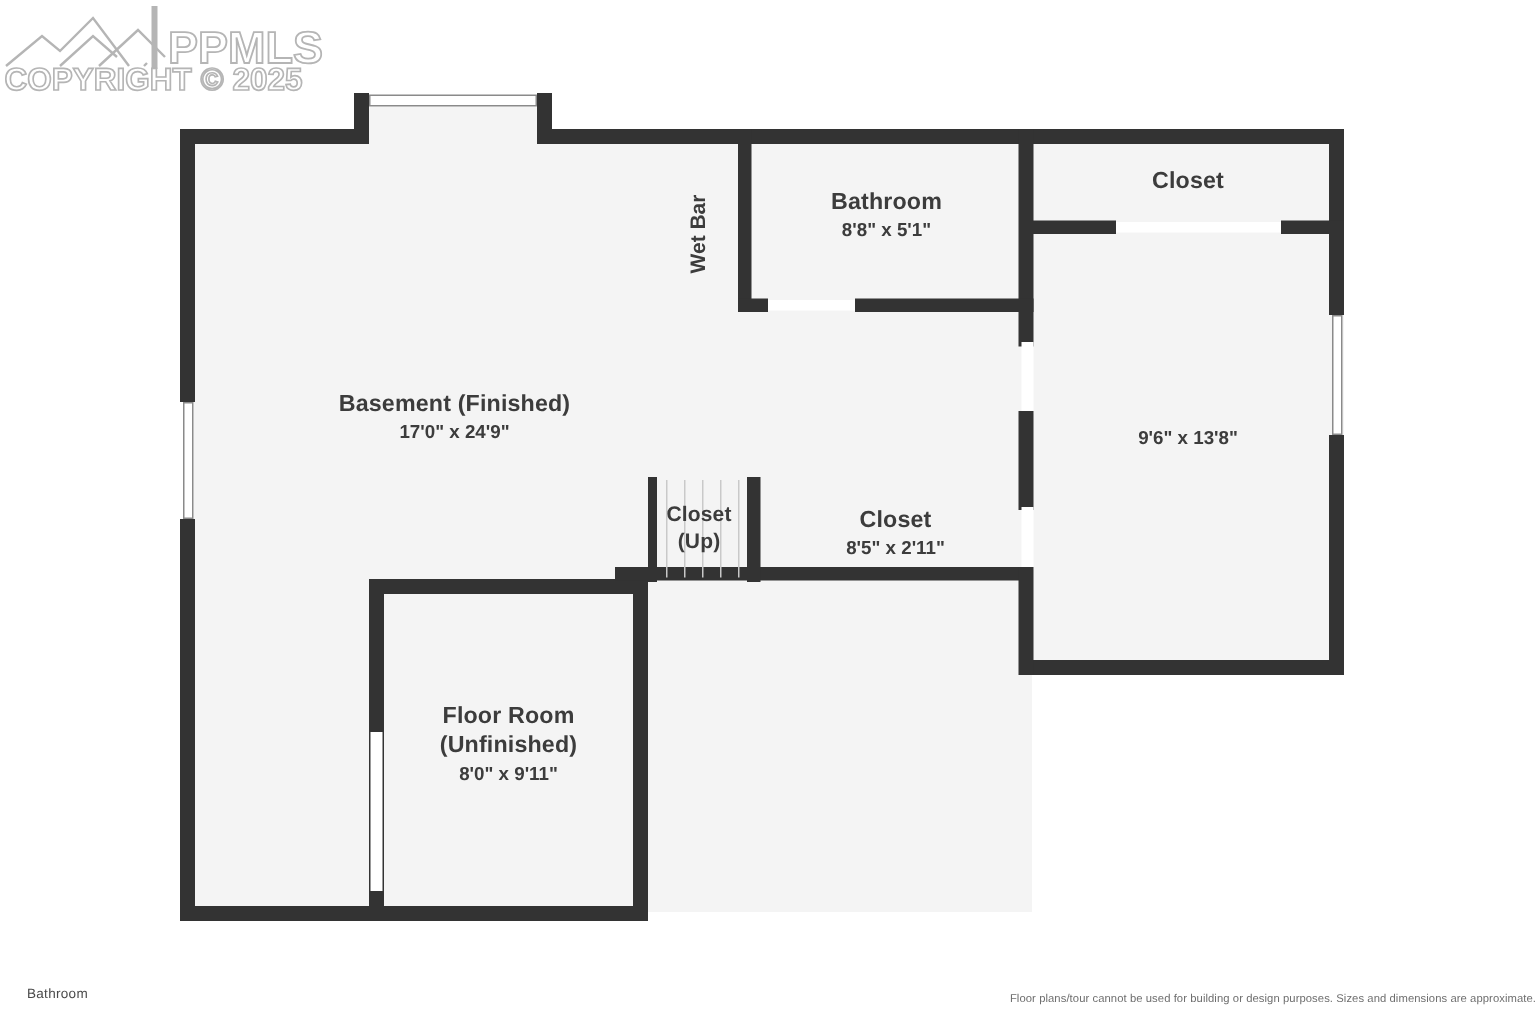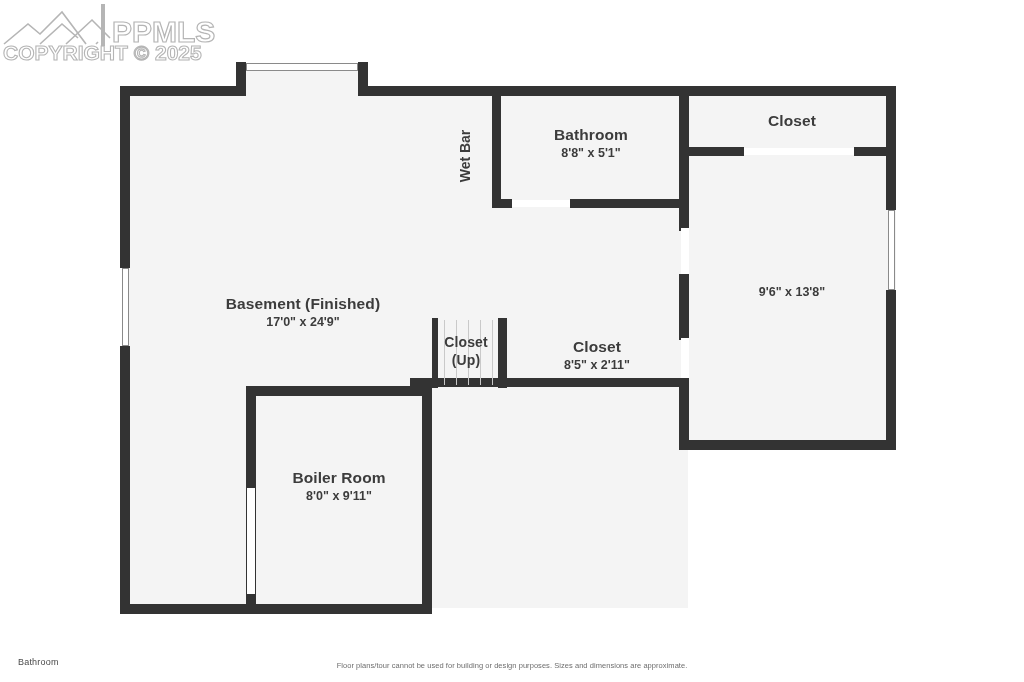--- a/index.html
+++ b/index.html
@@ -106,21 +106,21 @@
     top: 657px;
     font-size: 9px;
     color: #4a4a4a;
     letter-spacing: 0.2px;
   }
   #footer-disclaimer {
     position: absolute;
     left: 0;
     right: 0;
     top: 661px;
-    text-align: center;
+    text-align: right;
     font-size: 7.5px;
     color: #6e6e6e;
     letter-spacing: 0.05px;
   }
 </style>
 </head>
 <body>
 
 <div id="watermark">
   <svg width="215" height="62" viewBox="0 0 215 62">
@@ -193,21 +193,21 @@
 
   <div class="wall" style="left:498px; top:318px; width:9px; height:70px;"></div>
   <div class="wall" style="left:432px; top:318px; width:6px; height:70px;"></div>
 
   <div class="stair-line" style="left:444px; top:320px; height:65px;"></div>
   <div class="stair-line" style="left:456px; top:320px; height:65px;"></div>
   <div class="stair-line" style="left:468px; top:320px; height:65px;"></div>
   <div class="stair-line" style="left:480px; top:320px; height:65px;"></div>
   <div class="stair-line" style="left:492px; top:320px; height:65px;"></div>
 
-  <div class="room-label" style="left:208px; top:294px; width:190px;">
+  <div class="room-label" style="left:208px; top:260px; width:190px;">
     <span class="name">Basement (Finished)</span>
     <span class="dims">17'0" x 24'9"</span>
   </div>
 
   <div class="room-label" style="left:500px; top:125px; width:182px;">
     <span class="name">Bathroom</span>
     <span class="dims">8'8" x 5'1"</span>
   </div>
 
   <div class="room-label" style="left:700px; top:111px; width:184px;">
@@ -222,21 +222,22 @@
     <span class="name">Closet</span>
     <span class="dims">8'5" x 2'11"</span>
   </div>
 
   <div class="room-label small" style="left:434px; top:334px; width:64px;">
     <span class="name">Closet</span>
     <span class="name">(Up)</span>
   </div>
 
   <div class="room-label" style="left:256px; top:468px; width:166px;">
-    <span class="name">Boiler Room</span>
+    <span class="name">Floor Room</span>
+    <span class="name">(Unfinished)</span>
     <span class="dims">8'0" x 9'11"</span>
   </div>
 
   <div id="label-wetbar">
     <span>Wet Bar</span>
   </div>
 
 </div>
 
 <div id="footer-level">Bathroom</div>

